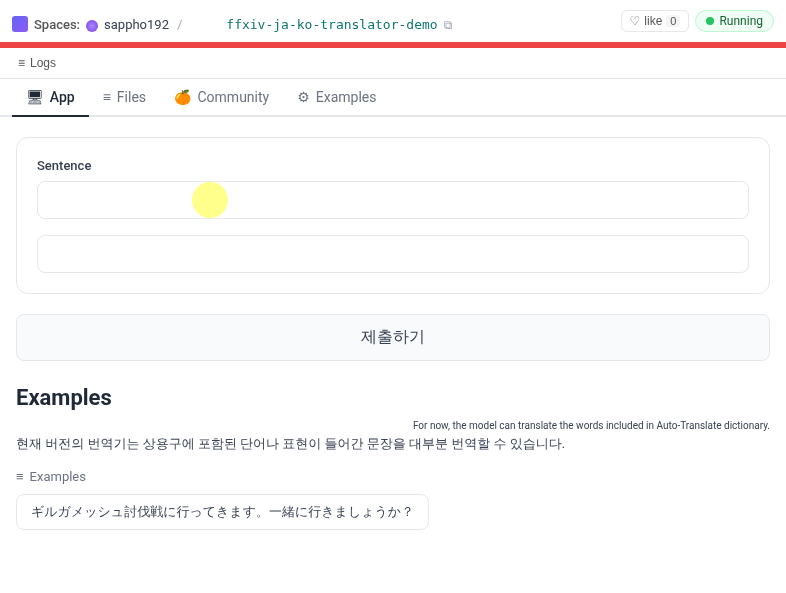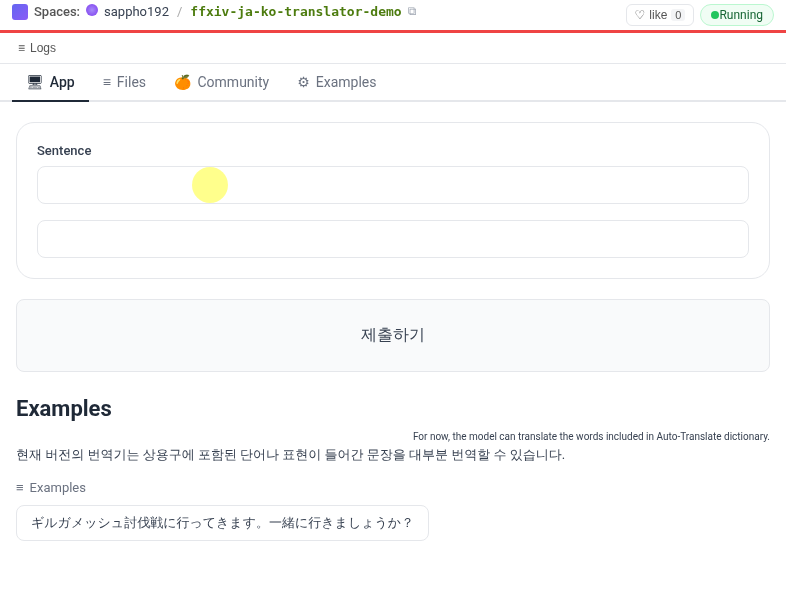--- a/index.html
+++ b/index.html
@@ -7,23 +7,23 @@
       font-family: -apple-system, BlinkMacSystemFont, "Segoe UI", Roboto, sans-serif;
       font-size: 14px;
       background: #fff;
       color: #333;
       width: 786px;
     }
 
     
     .top-bar {
       display: flex;
-      align-items: flex-start;
-      padding: 4px 12px;
-      border-bottom: 3px solid #ef4444;
+      align-items: flex-end;
+      padding: 10px 12px;
+      border-bottom: 6px solid #ef4444;
       background: #fff;
       gap: 6px;
       font-size: 13px;
     }
     .spaces-label {
       display: flex;
       align-items: center;
       gap: 4px;
       font-weight: 500;
       color: #555;
@@ -47,24 +47,25 @@
       gap: 3px;
     }
     .user-dot {
       width: 12px;
       height: 12px;
       background: radial-gradient(circle, #a78bfa, #7c3aed);
       border-radius: 50%;
       display: inline-block;
     }
     .repo-name {
-      font-weight: 700;
+      font-weight: 400;
       font-family: monospace;
       font-size: 13px;
-      color: #4d7c0f;
+      color: #0f766e;
+      margin-left: 36px;
     }
     .copy-icon {
       color: #9ca3af;
       font-size: 12px;
       cursor: pointer;
     }
     .spacer { flex: 1; }
     .like-btn {
       display: flex;
       align-items: center;
@@ -79,20 +80,21 @@
     }
     .like-count {
       background: #f3f4f6;
       border-radius: 3px;
       padding: 0 4px;
       font-size: 11px;
     }
     .running-badge {
       display: flex;
       align-items: center;
+      gap: 5px;
       background: #f0fdf4;
       border: 1px solid #bbf7d0;
       border-radius: 12px;
       padding: 3px 10px;
       font-size: 12px;
       color: #166534;
     }
     .running-dot {
       width: 8px;
       height: 8px;
@@ -148,21 +150,21 @@
 
     
     .main {
       padding: 20px 16px;
       background: #fff;
     }
 
     
     .card {
       border: 1px solid #e5e7eb;
-      border-radius: 18px;
+      border-radius: 12px;
       padding: 20px;
       margin-bottom: 20px;
     }
     .field-label {
       font-size: 13px;
       color: #374151;
       margin-bottom: 8px;
       font-weight: 500;
     }
     .text-input {
@@ -190,21 +192,21 @@
       width: 36px;
       height: 36px;
       background: rgba(255, 255, 0, 0.45);
       border-radius: 50%;
       pointer-events: none;
     }
 
     
     .submit-btn {
       width: 100%;
-      padding: 25px;
+      padding: 12px;
       background: #f9fafb;
       border: 1px solid #e5e7eb;
       border-radius: 8px;
       font-size: 16px;
       cursor: pointer;
       color: #374151;
       margin-bottom: 24px;
       transition: background 0.15s;
     }
 

